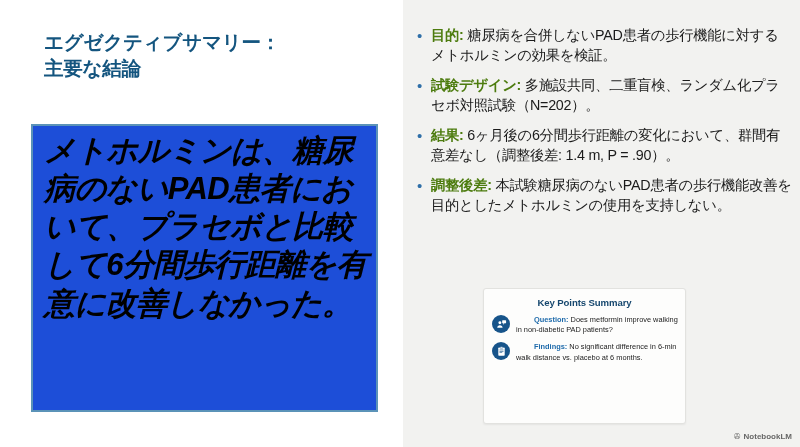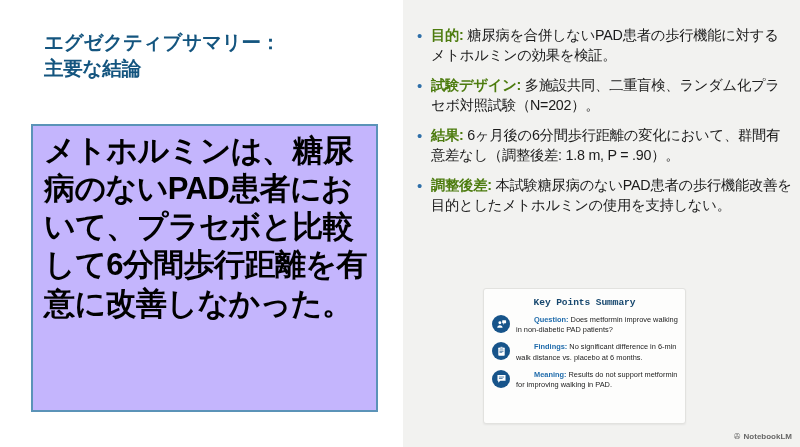--- a/index.html
+++ b/index.html
@@ -40,22 +40,23 @@
     line-height: 1.32;
     letter-spacing: -0.2px;
   }
   .headline-box {
     position: absolute;
     left: 31px;
     top: 124px;
     width: 347px;
     height: 288px;
     border: 2px solid #5b93b8;
-    background: #c4b5fd;
-    box-sizing: border-box;
+    background: #1d4ed8;
+    box-sizing: border-box;
+    font-style: italic;
   }
   .headline-text {
     position: absolute;
     left: 11px;
     top: 6px;
     right: 6px;
     color: #000000;
     font-weight: bold;
     font-size: 31px;
     line-height: 1.23;
@@ -115,21 +116,20 @@
     box-shadow: 0 1px 2px rgba(0,0,0,0.06);
     overflow: hidden;
   }
   .kp-title {
     text-align: center;
     color: #16476e;
     font-weight: bold;
     font-size: 9.6px;
     margin-top: 8px;
     letter-spacing: -0.1px;
-    font-family: Liberation Mono, monospace;
   }
   .kp-row {
     display: flex;
     align-items: flex-start;
     margin: 7px 0 0 8px;
     padding-right: 7px;
   }
   .kp-icon {
     flex: 0 0 auto;
     width: 18px;
@@ -196,21 +196,21 @@
         <span class="bullet-body"><span class="bullet-label">目的:</span><span> 糖尿病を合併しないPAD患者の歩行機能に対するメトホルミンの効果を検証。</span></span>
       </div>
 
       <div class="bullet">
         <span class="bullet-dot">•</span>
         <span class="bullet-body"><span class="bullet-label">試験デザイン:</span><span> 多施設共同、二重盲検、ランダム化プラセボ対照試験（N=202）。</span></span>
       </div>
 
       <div class="bullet">
         <span class="bullet-dot">•</span>
-        <span class="bullet-body"><span class="bullet-label">結果:</span><span> 6ヶ月後の6分間歩行距離の変化において、群間有意差なし（調整後差: 1.8 m, P = .90）。</span></span>
+        <span class="bullet-body"><span class="bullet-label">結果:</span><span> 6ヶ月後の6分間歩行距離の変化において、群間有意差なし（調整後差: 1.4 m, P = .90）。</span></span>
       </div>
 
       <div class="bullet">
         <span class="bullet-dot">•</span>
         <span class="bullet-body"><span class="bullet-label">調整後差:</span><span> 本試験糖尿病のないPAD患者の歩行機能改善を目的としたメトホルミンの使用を支持しない。</span></span>
       </div>
 
     </div>
 
     <div class="kp-card">
@@ -234,30 +234,20 @@
             <rect x="5" y="3.5" width="14" height="17.5" rx="1.6" fill="#ffffff"></rect>
             <rect x="9" y="1.5" width="6" height="3.4" rx="1" fill="#ffffff" stroke="#17548a" stroke-width="1"></rect>
             <rect x="7.6" y="8" width="8.8" height="1.3" fill="#17548a"></rect>
             <rect x="7.6" y="11" width="8.8" height="1.3" fill="#17548a"></rect>
             <rect x="7.6" y="14" width="6" height="1.3" fill="#17548a"></rect>
           </svg>
         </span>
         <span class="kp-text"><span class="kp-key">Findings:</span><span> No significant difference in 6-min walk distance vs. placebo at 6 months.</span></span>
       </div>
 
-      <div class="kp-row">
-        <span class="kp-icon">
-          <svg width="11" height="11" viewBox="0 0 24 24" aria-hidden="true">
-            <path d="M3.2 4.5h17.6v12.2H9.4l-4.6 4.3v-4.3H3.2z" fill="#ffffff"></path>
-            <rect x="6.4" y="8" width="11.2" height="1.5" fill="#17548a"></rect>
-            <rect x="6.4" y="11.4" width="8" height="1.5" fill="#17548a"></rect>
-          </svg>
-        </span>
-        <span class="kp-text"><span class="kp-key">Meaning:</span><span> Results do not support metformin for improving walking in PAD.</span></span>
-      </div>
     </div>
 
     <div class="watermark">
       <span class="wm-glyph">✇</span>
       <span>NotebookLM</span>
     </div>
 
   </div>
 </div>
 

